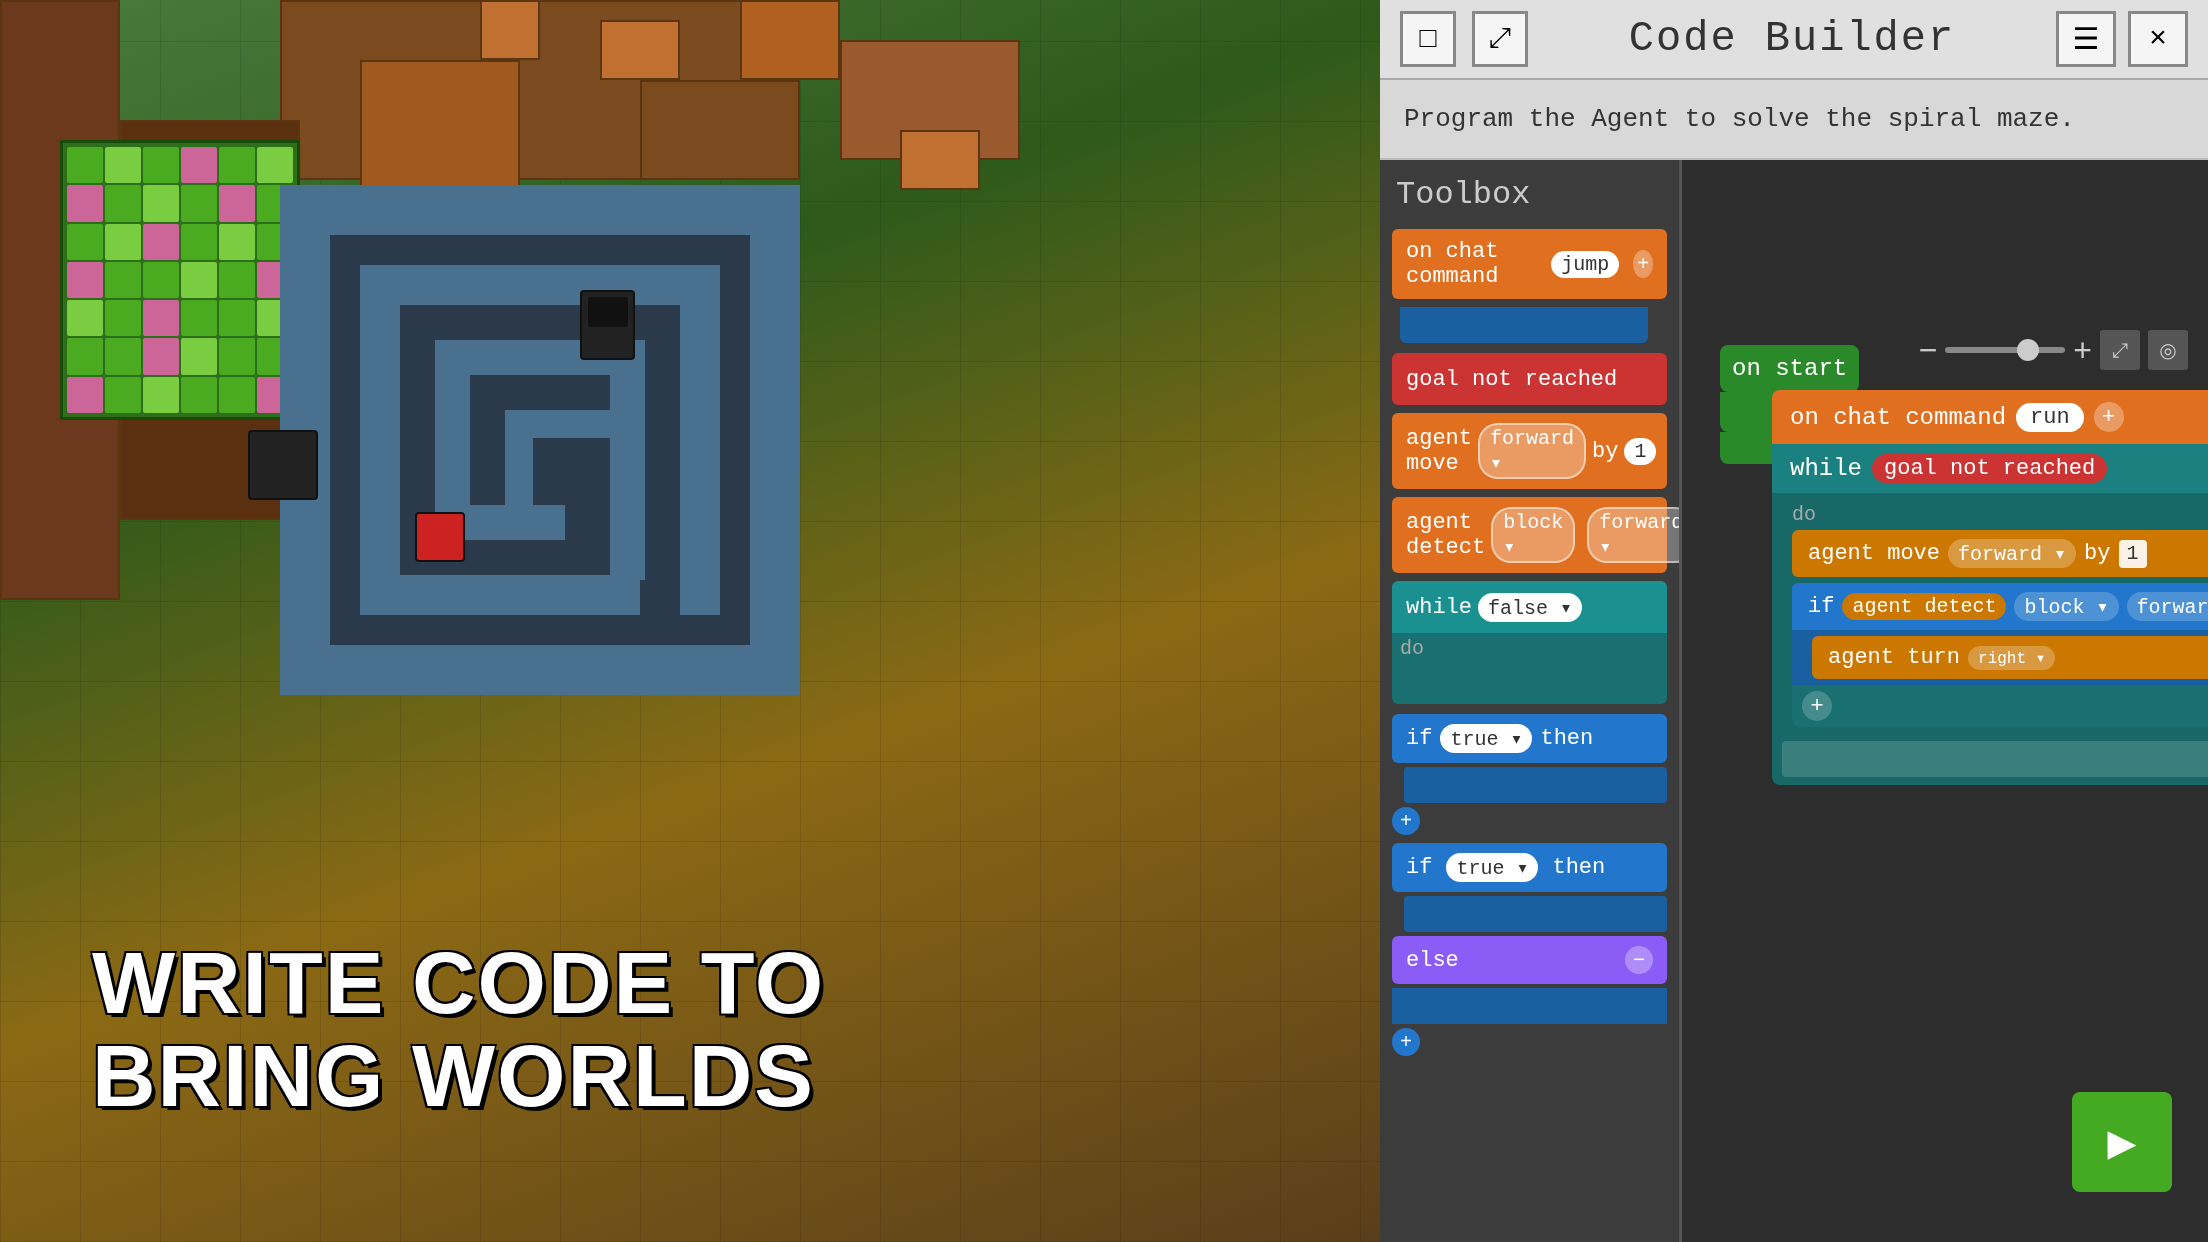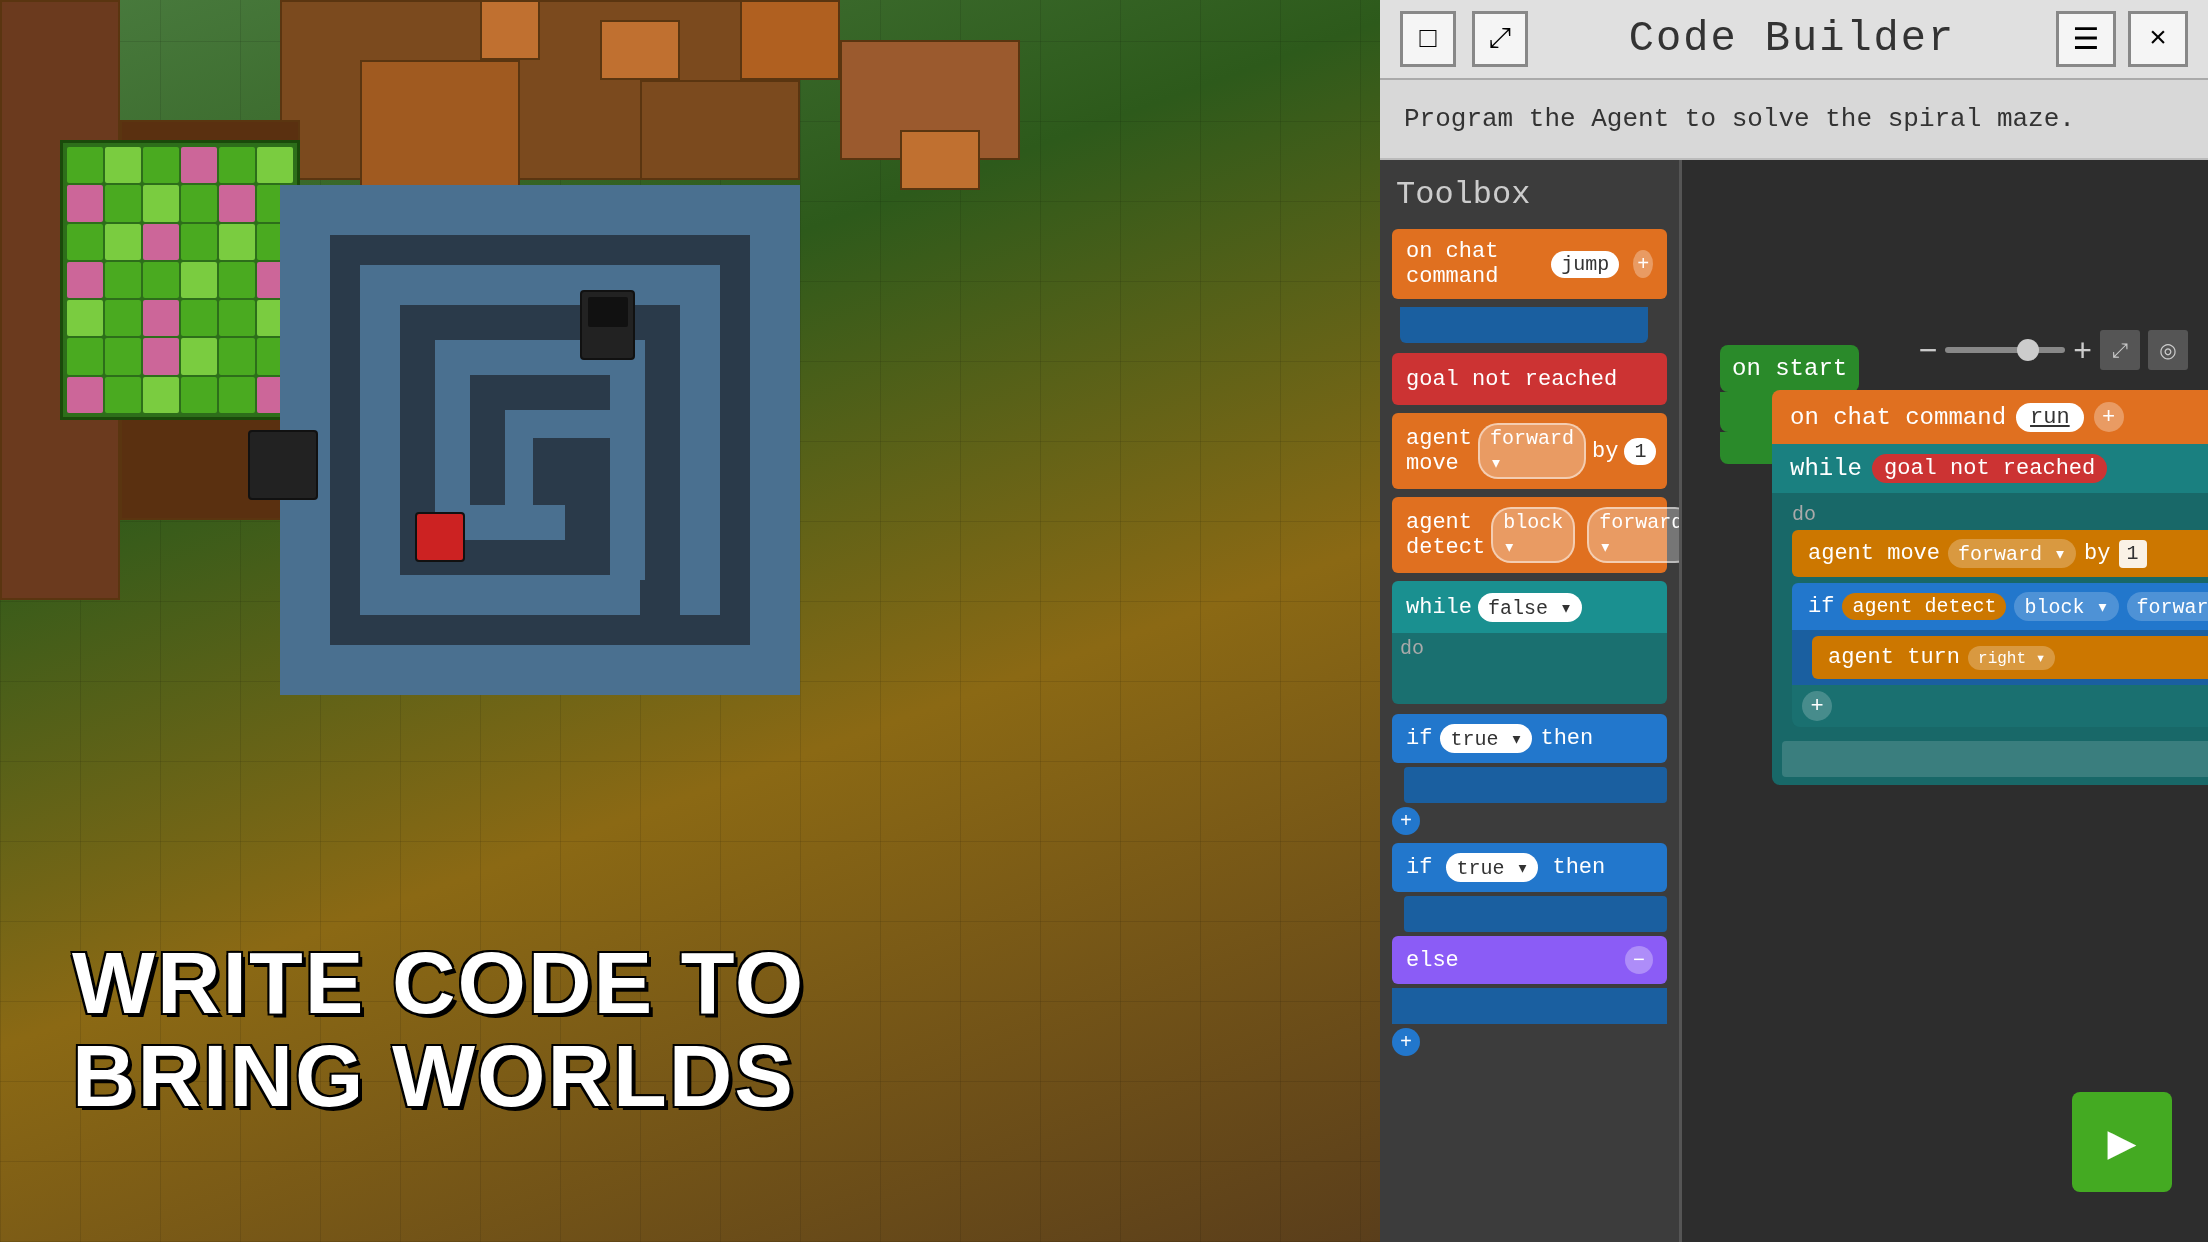--- a/index.html
+++ b/index.html
@@ -64,21 +64,21 @@
       width: 50px; height: 60px;
       background: #222;
       border: 2px solid #111;
       border-radius: 4px;
     }
 
     
     .overlay-text {
       position: absolute;
       bottom: 120px;
-      left: 72px;
+      left: 92px;
       color: #ffffff;
       font-size: 88px;
       font-weight: 900;
       font-family: Arial Black, sans-serif;
       line-height: 1.05;
       text-transform: uppercase;
       text-shadow: 4px 4px 0 #000, -2px -2px 0 #000, 2px -2px 0 #000, -2px 2px 0 #000;
       letter-spacing: 2px;
     }
 
@@ -366,21 +366,20 @@
       display: flex;
       align-items: center;
       gap: 10px;
     }
     .chat-cmd-block .pill {
       background: #fff;
       color: #333;
       border-radius: 20px;
       padding: 2px 14px;
       font-size: 22px;
-      text-decoration: underline;
     }
     .chat-cmd-block .add-btn {
       background: rgba(255,255,255,0.3);
       border-radius: 50%;
       width: 30px; height: 30px;
       display: flex; align-items: center; justify-content: center;
       font-size: 22px;
     }
 
     .while-block-canvas {

